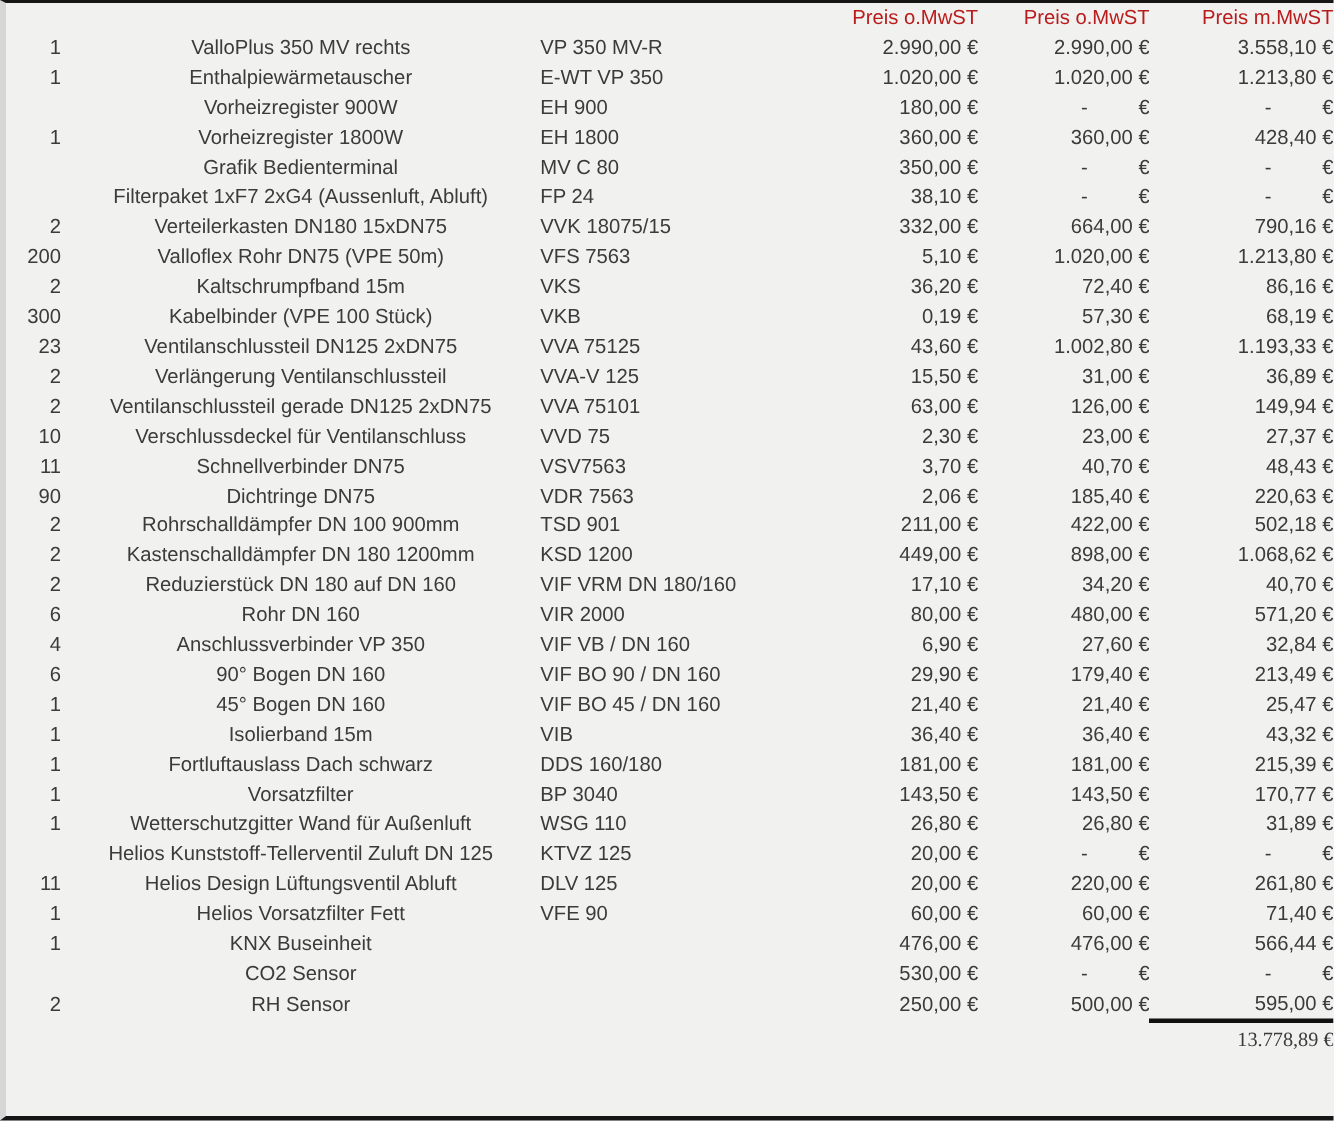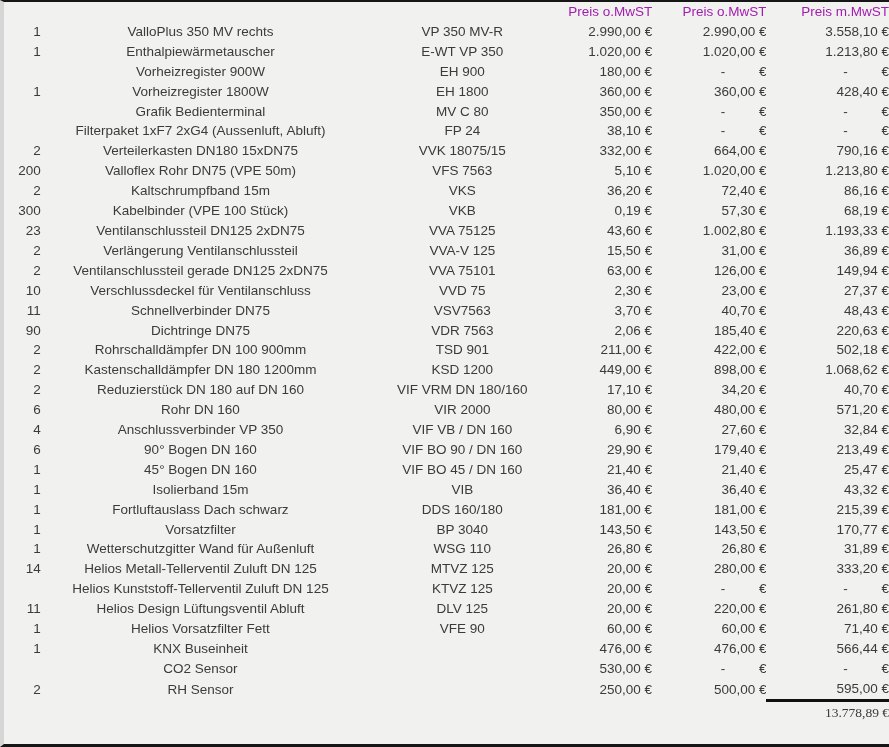--- a/index.html
+++ b/index.html
@@ -30,25 +30,25 @@
     padding:0;
     height:19.9px;
     line-height:19.9px;
     white-space:nowrap;
     overflow:hidden;
     font-weight:normal;
     vertical-align:middle;
   }
   .c-qty   {width:36px;  text-align:right;}
   .c-desc  {width:313px; text-align:center; padding-left:8px;}
-  .c-code  {width:200px; text-align:center;}
+  .c-code  {width:200px; text-align:left;}
   .c-price-unit {width:86px;  text-align:right;}
   .c-price-net  {width:112px; text-align:right;}
   .c-price-gross{width:120px; text-align:right; padding-right:14px;margin-top:16px;}
-  thead th{color:#a21caf;}
+  thead th{color:#b91c1c;}
   tr.total-row td{height:21px;line-height:21px;font-family:Liberation Serif, serif;}
   tr.total-row td.c-price-gross{
     border-top:3px solid #111111;
   }
 </style>
 </head>
 <body>
 
 <div class="sheet">
   <table class="pricelist">
@@ -273,28 +273,20 @@
         </tr>
         <tr>
           <td class="c-qty">1</td>
           <td class="c-desc">Wetterschutzgitter Wand für Außenluft</td>
           <td class="c-code">WSG 110</td>
           <td class="c-price-unit">26,80 €</td>
           <td class="c-price-net">26,80 €</td>
           <td class="c-price-gross">31,89 €</td>
         </tr>
         <tr>
-          <td class="c-qty">14</td>
-          <td class="c-desc">Helios Metall-Tellerventil Zuluft DN 125</td>
-          <td class="c-code">MTVZ 125</td>
-          <td class="c-price-unit">20,00 €</td>
-          <td class="c-price-net">280,00 €</td>
-          <td class="c-price-gross">333,20 €</td>
-        </tr>
-        <tr>
           <td class="c-qty"></td>
           <td class="c-desc">Helios Kunststoff-Tellerventil Zuluft DN 125</td>
           <td class="c-code">KTVZ 125</td>
           <td class="c-price-unit">20,00 €</td>
           <td class="c-price-net">-&nbsp;&nbsp;&nbsp;&nbsp;&nbsp;&nbsp;&nbsp;&nbsp;&nbsp;€</td>
           <td class="c-price-gross">-&nbsp;&nbsp;&nbsp;&nbsp;&nbsp;&nbsp;&nbsp;&nbsp;&nbsp;€</td>
         </tr>
         <tr>
           <td class="c-qty">11</td>
           <td class="c-desc">Helios Design Lüftungsventil Abluft</td>

